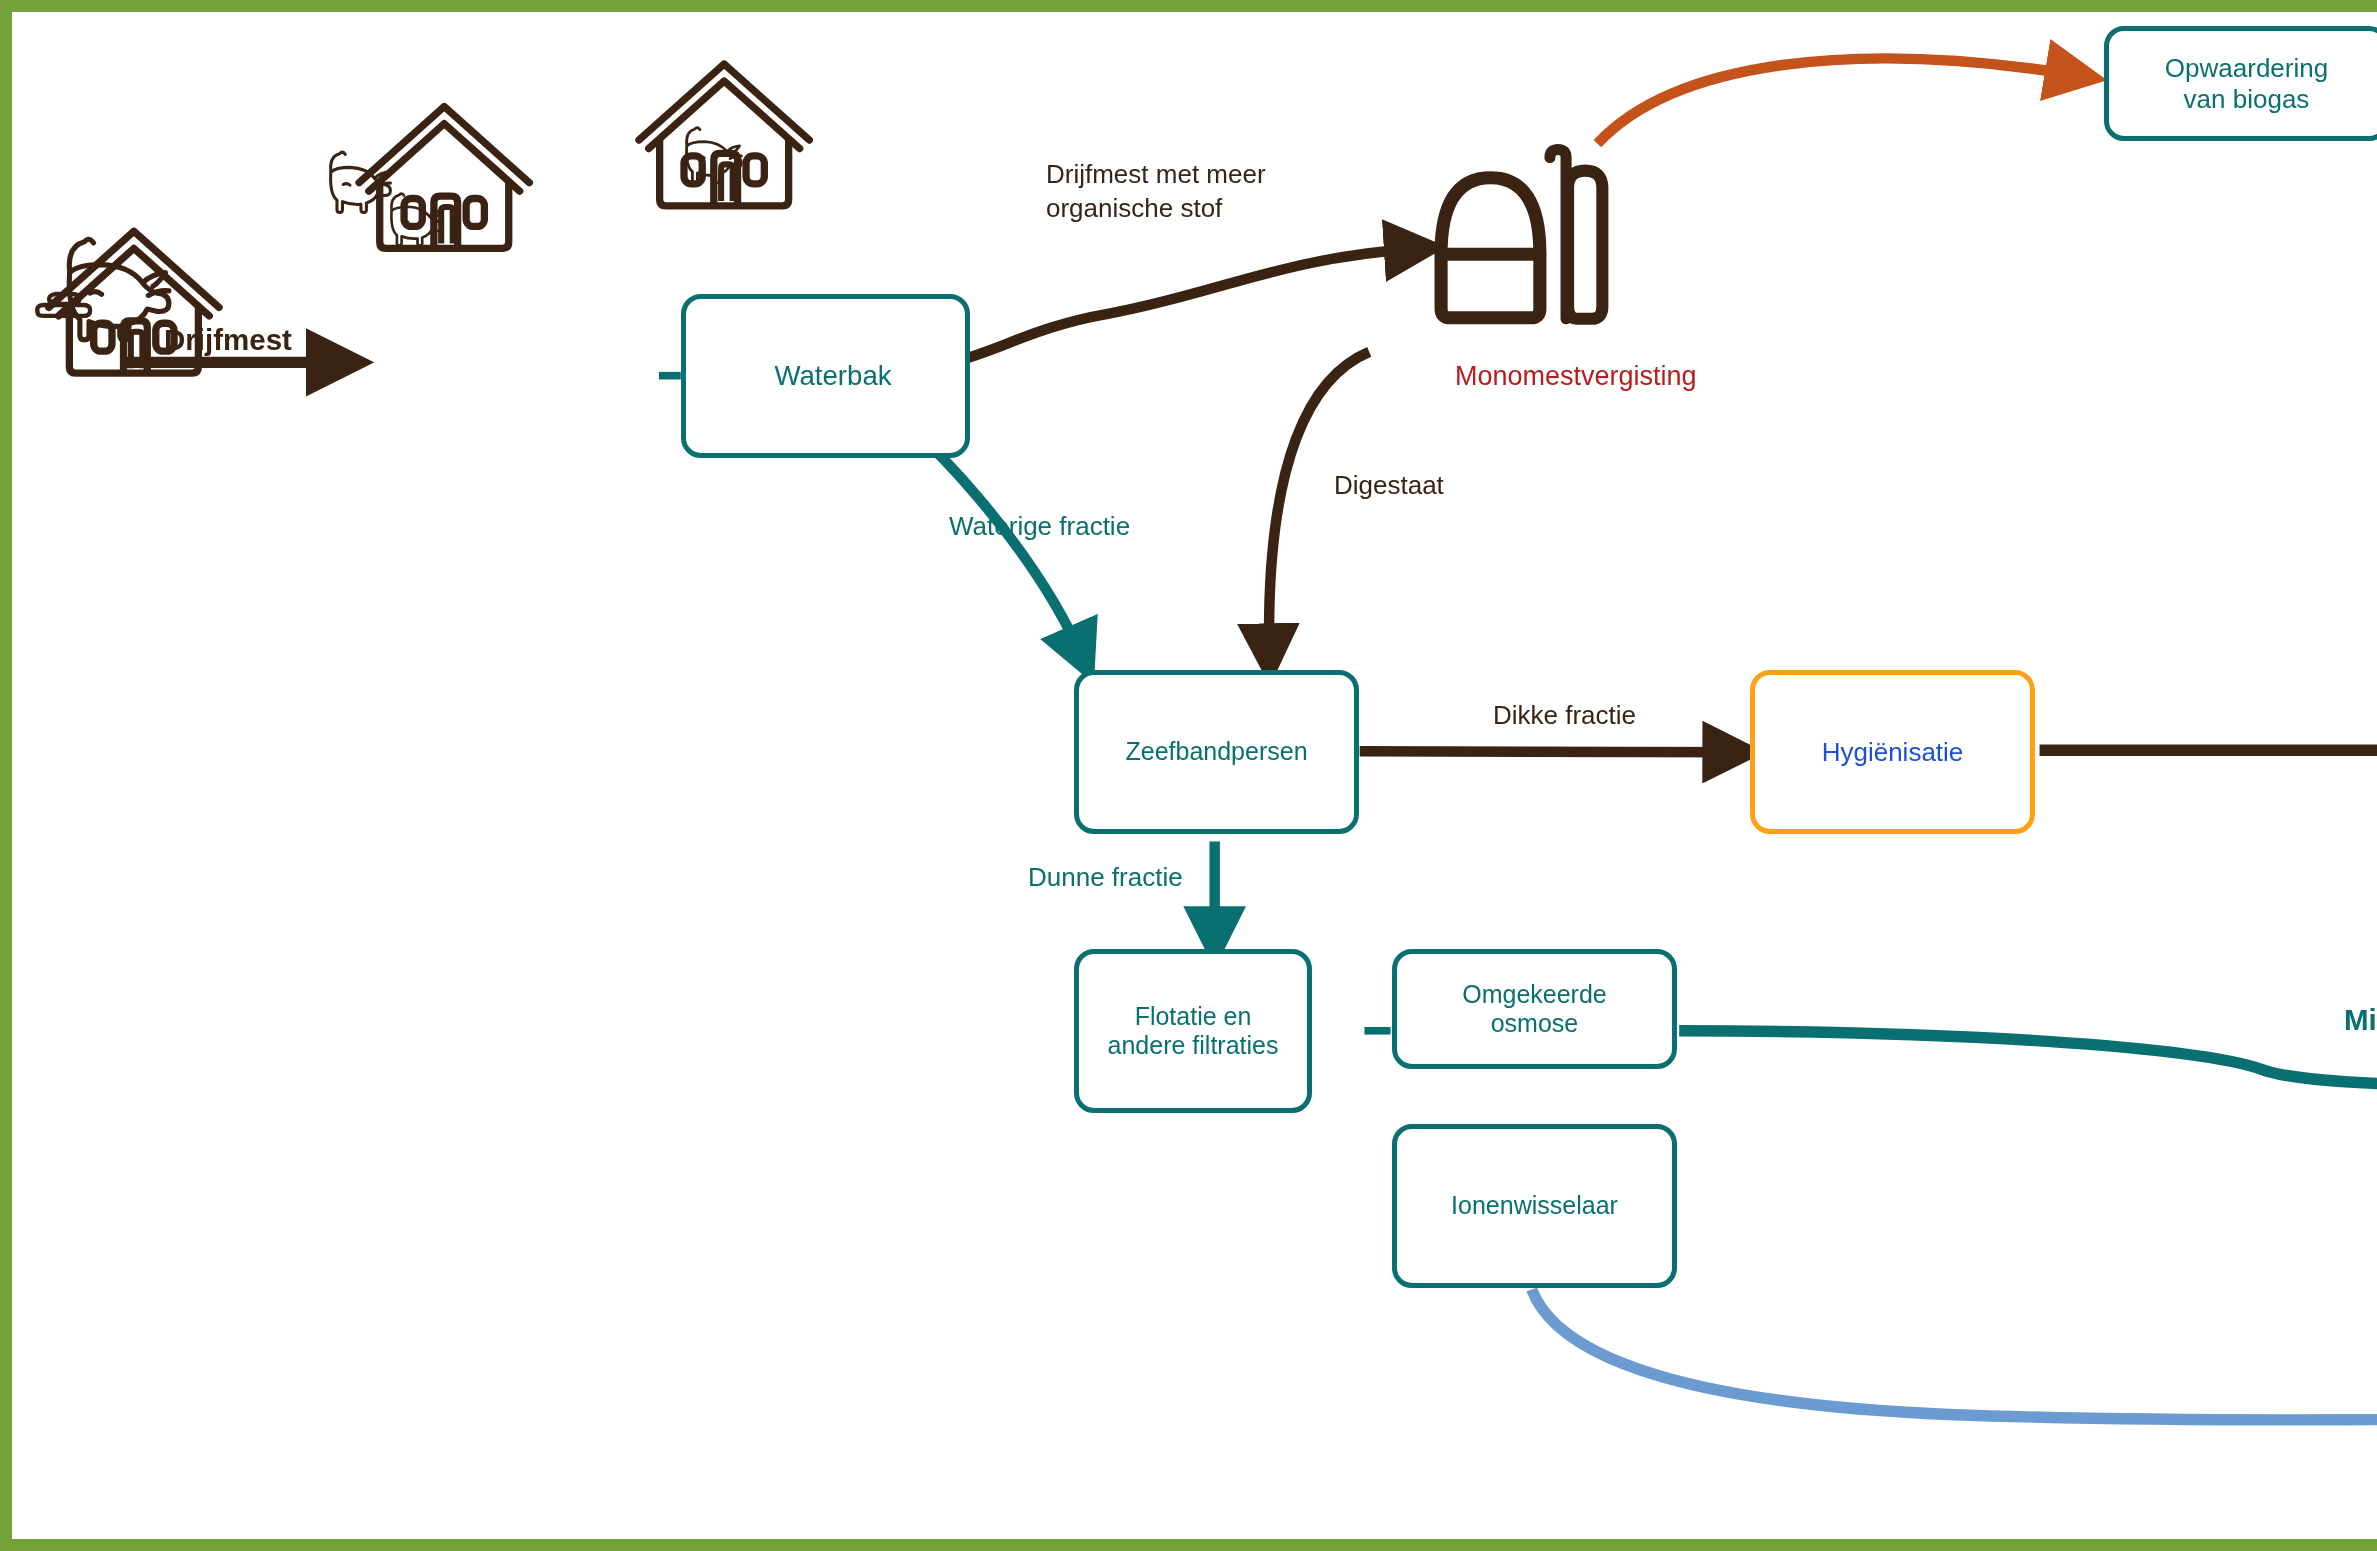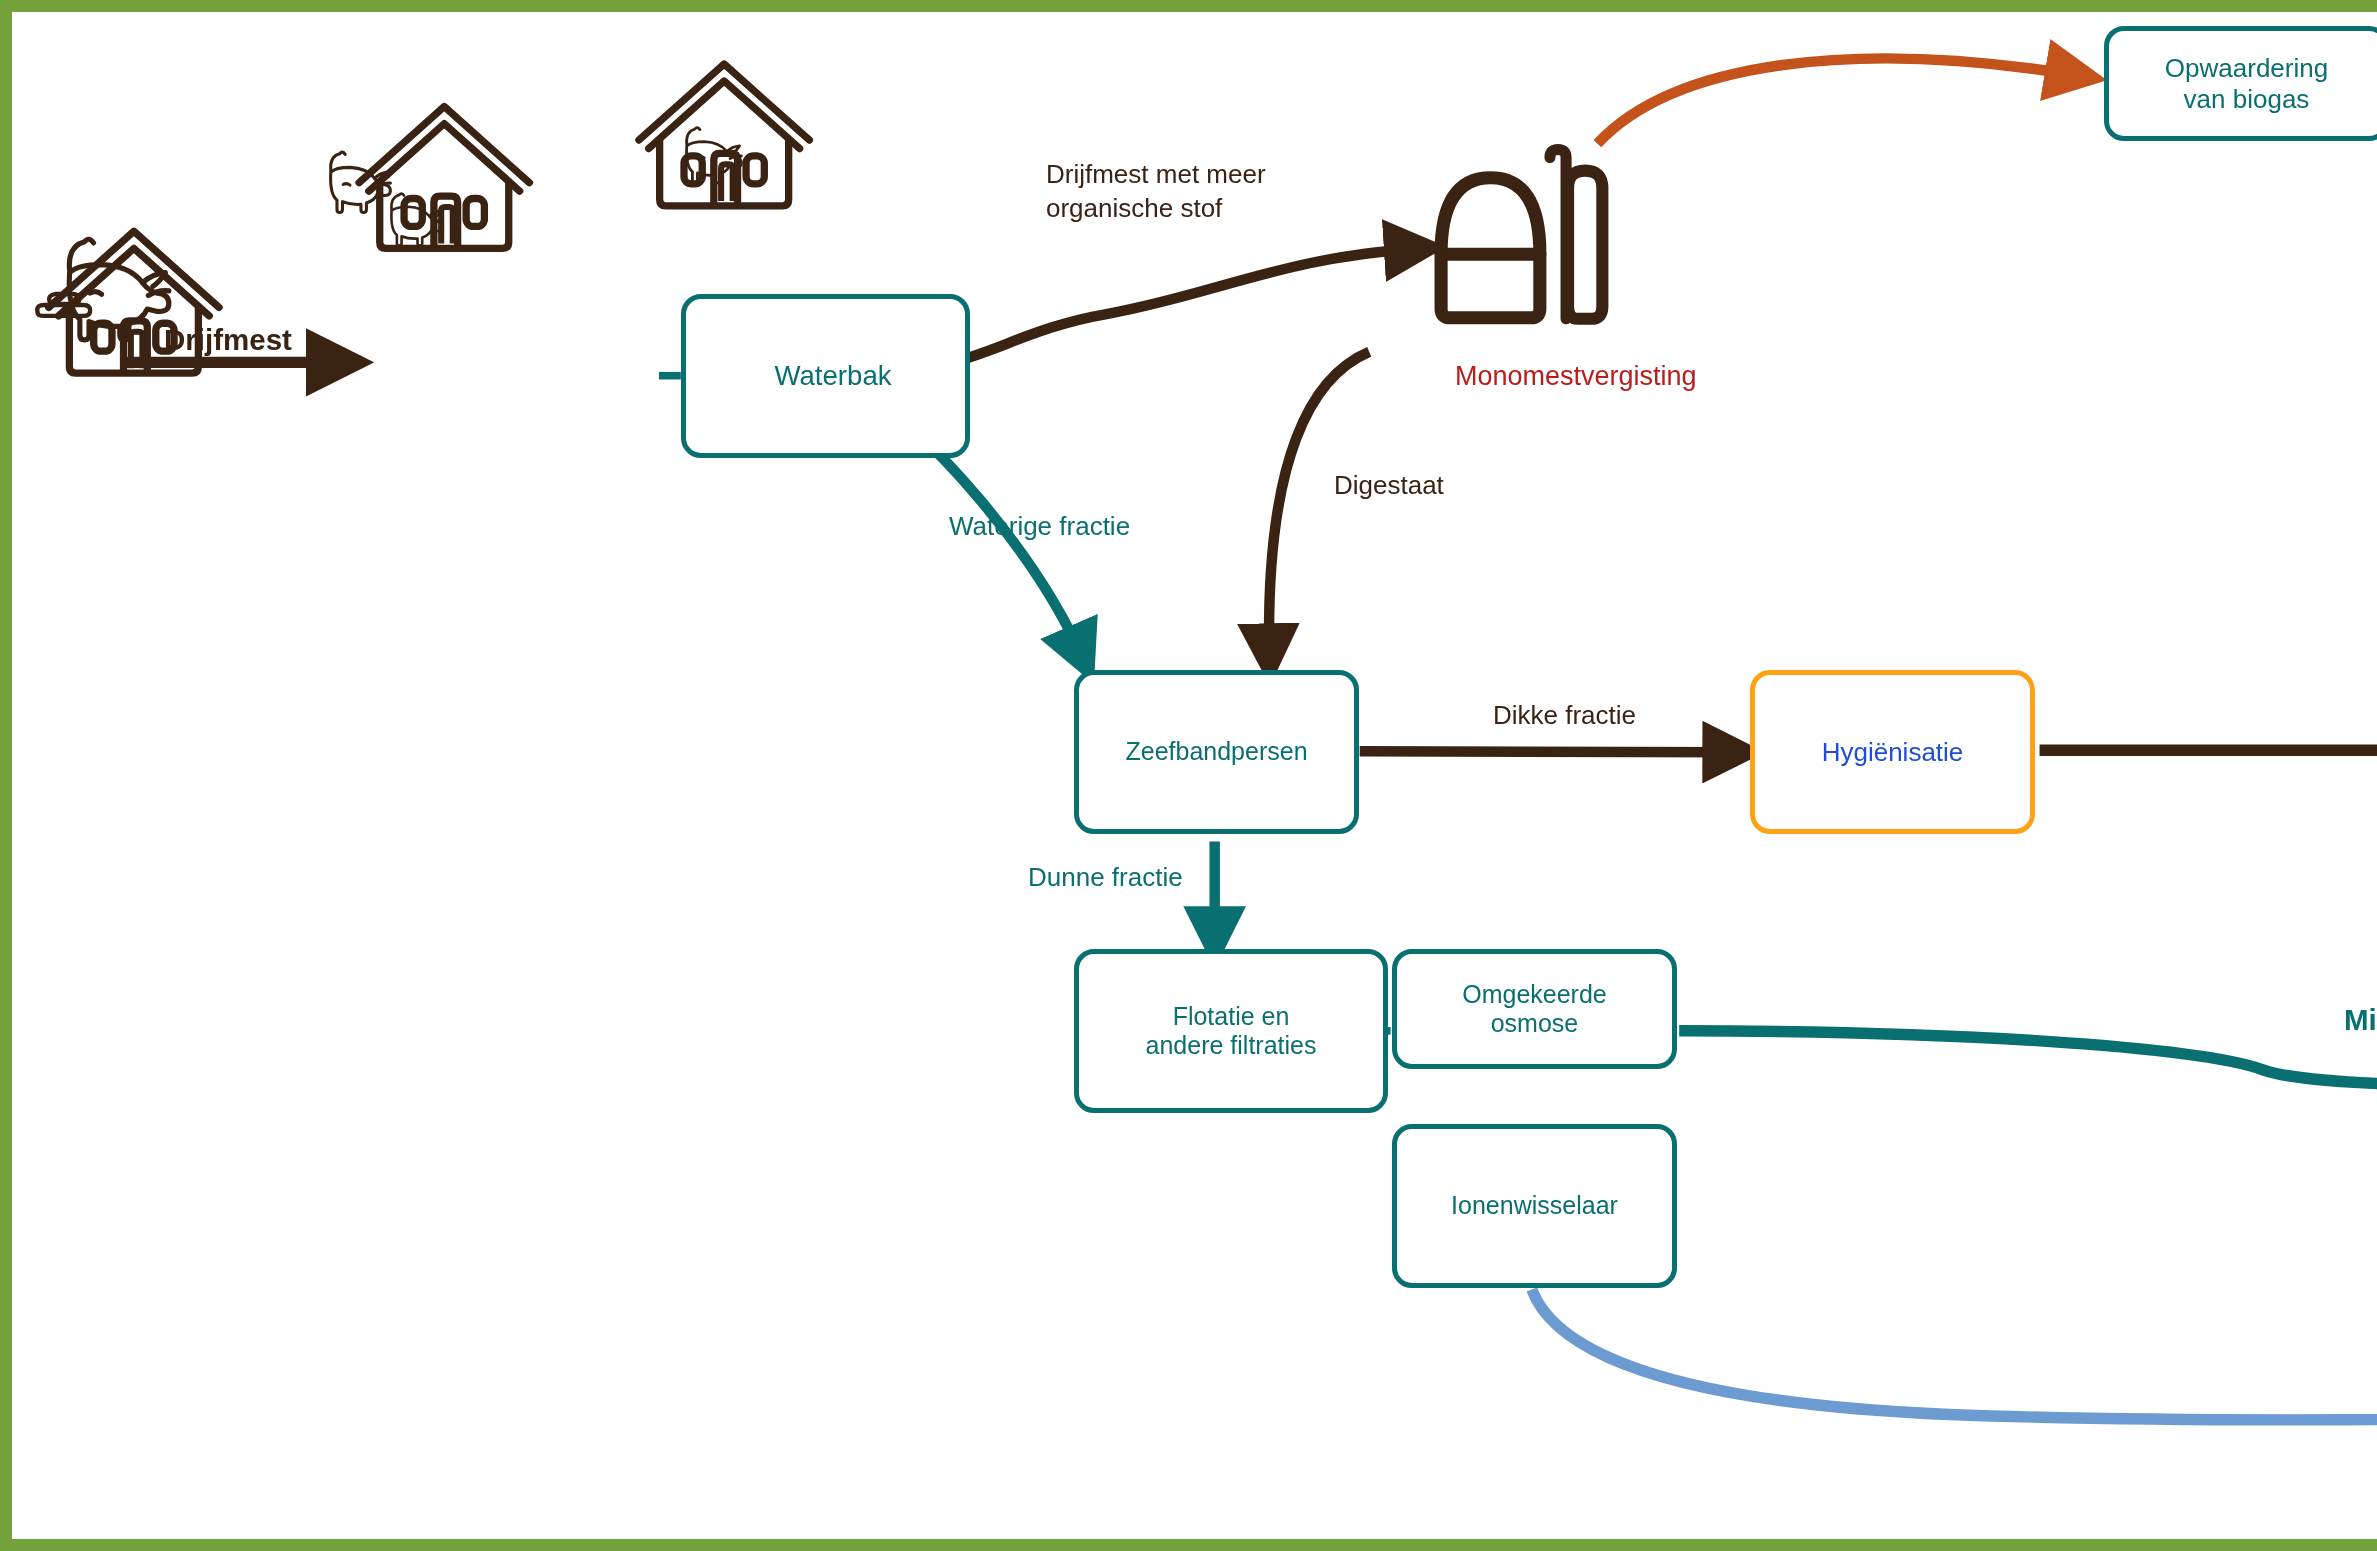--- a/index.html
+++ b/index.html
@@ -225,21 +225,21 @@
     </div>
 
     <div class="node teal" style="left:1074px;top:670px;width:285px;height:164px;font-size:25px;">
       <span>Zeefbandpersen</span>
     </div>
 
     <div class="node orange" style="left:1750px;top:670px;width:285px;height:164px;font-size:26px;">
       <span>Hygiënisatie</span>
     </div>
 
-    <div class="node teal" style="left:1074px;top:949px;width:314px;height:164px;font-size:25px;white-space:pre-line;">
+    <div class="node teal" style="left:1074px;top:949px;width:238px;height:164px;font-size:25px;white-space:pre-line;">
       <span>Flotatie en
 andere filtraties</span>
     </div>
 
     <div class="node teal" style="left:1392px;top:949px;width:285px;height:120px;font-size:25px;white-space:pre-line;">
       <span>Omgekeerde
 osmose</span>
     </div>
 
     <div class="node teal" style="left:1392px;top:1124px;width:285px;height:164px;font-size:25px;">

